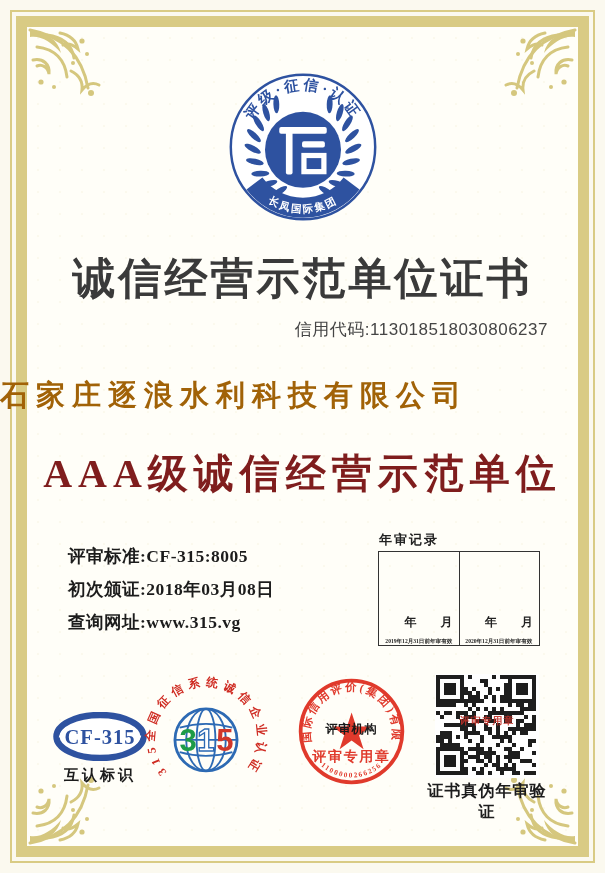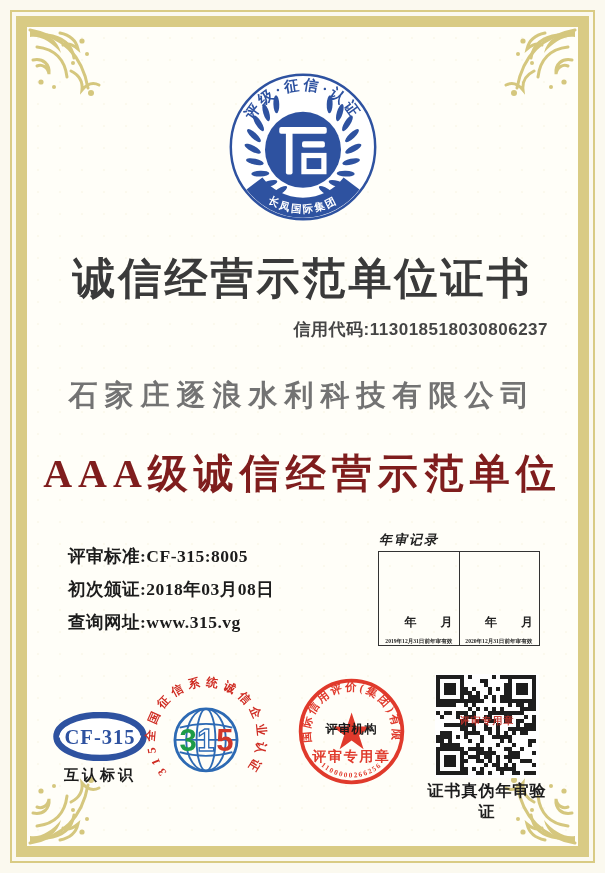--- a/index.html
+++ b/index.html
@@ -15,31 +15,31 @@
   .orn.tr{right:0;top:0;transform:scaleX(-1);}
   .orn.br{right:0;bottom:0;transform:scale(-1,-1);}
   .orn.bl{left:0;bottom:0;transform:scaleY(-1);}
 
   .badge{position:absolute;left:227px;top:70px;width:152px;height:152px;}
 
   .title{position:absolute;left:0;right:0;top:246px;margin:4px;text-align:center;
     font-family:"Liberation Sans",sans-serif;font-weight:900;font-size:43px;
     letter-spacing:3px;color:#3a3a3a;}
   .credit{position:absolute;right:57px;top:318px;
-    font-family:"Liberation Sans",sans-serif;font-weight:bold;font-size:17px;color:#454545;letter-spacing:.5px;}
-  .company{position:absolute;left:0;right:0;top:376px;text-align:center;
+    font-family:"Liberation Sans",sans-serif;font-weight:normal;font-size:17px;color:#454545;letter-spacing:.5px;}
+  .company{position:absolute;left:0;right:0;top:376px;text-align:left;
     font-family:"Liberation Sans",sans-serif;font-weight:900;font-size:29px;
-    letter-spacing:7px;color:#737373;}
+    letter-spacing:7px;color:#a16207;}
   .rating{position:absolute;left:0;right:0;top:446px;text-align:center;
     font-weight:bold;font-size:40px;letter-spacing:6px;color:#7f1d1d;}
 
   .details{position:absolute;left:68px;top:540px;}
   .detail-line{font-weight:bold;font-size:17.5px;color:#1c1c1c;line-height:33px;letter-spacing:.5px;}
 
-  .annual-label{position:absolute;left:379px;top:531px;font-weight:bold;font-size:13px;color:#222;letter-spacing:2px;font-style:italic;}
+  .annual-label{position:absolute;left:379px;top:531px;font-weight:bold;font-size:13px;color:#222;letter-spacing:2px;}
   .annual-box{position:absolute;left:378px;top:551px;width:160px;height:93px;
     border:1.5px solid #333;display:flex;}
   .annual-cell{flex:1;position:relative;}
   .annual-cell + .annual-cell{border-left:1.5px solid #333;}
   .ym{position:absolute;left:0;right:6px;bottom:14px;display:flex;justify-content:flex-end;gap:24px;
     font-weight:bold;font-size:12px;color:#222;}
   .note{position:absolute;left:-24%;bottom:0;width:148%;text-align:center;
     font-size:9px;color:#222;transform:scale(.62);transform-origin:center bottom;white-space:nowrap;font-weight:bold;}
 
   .seal-cf{position:absolute;left:53px;top:712px;width:94px;height:49px;}

